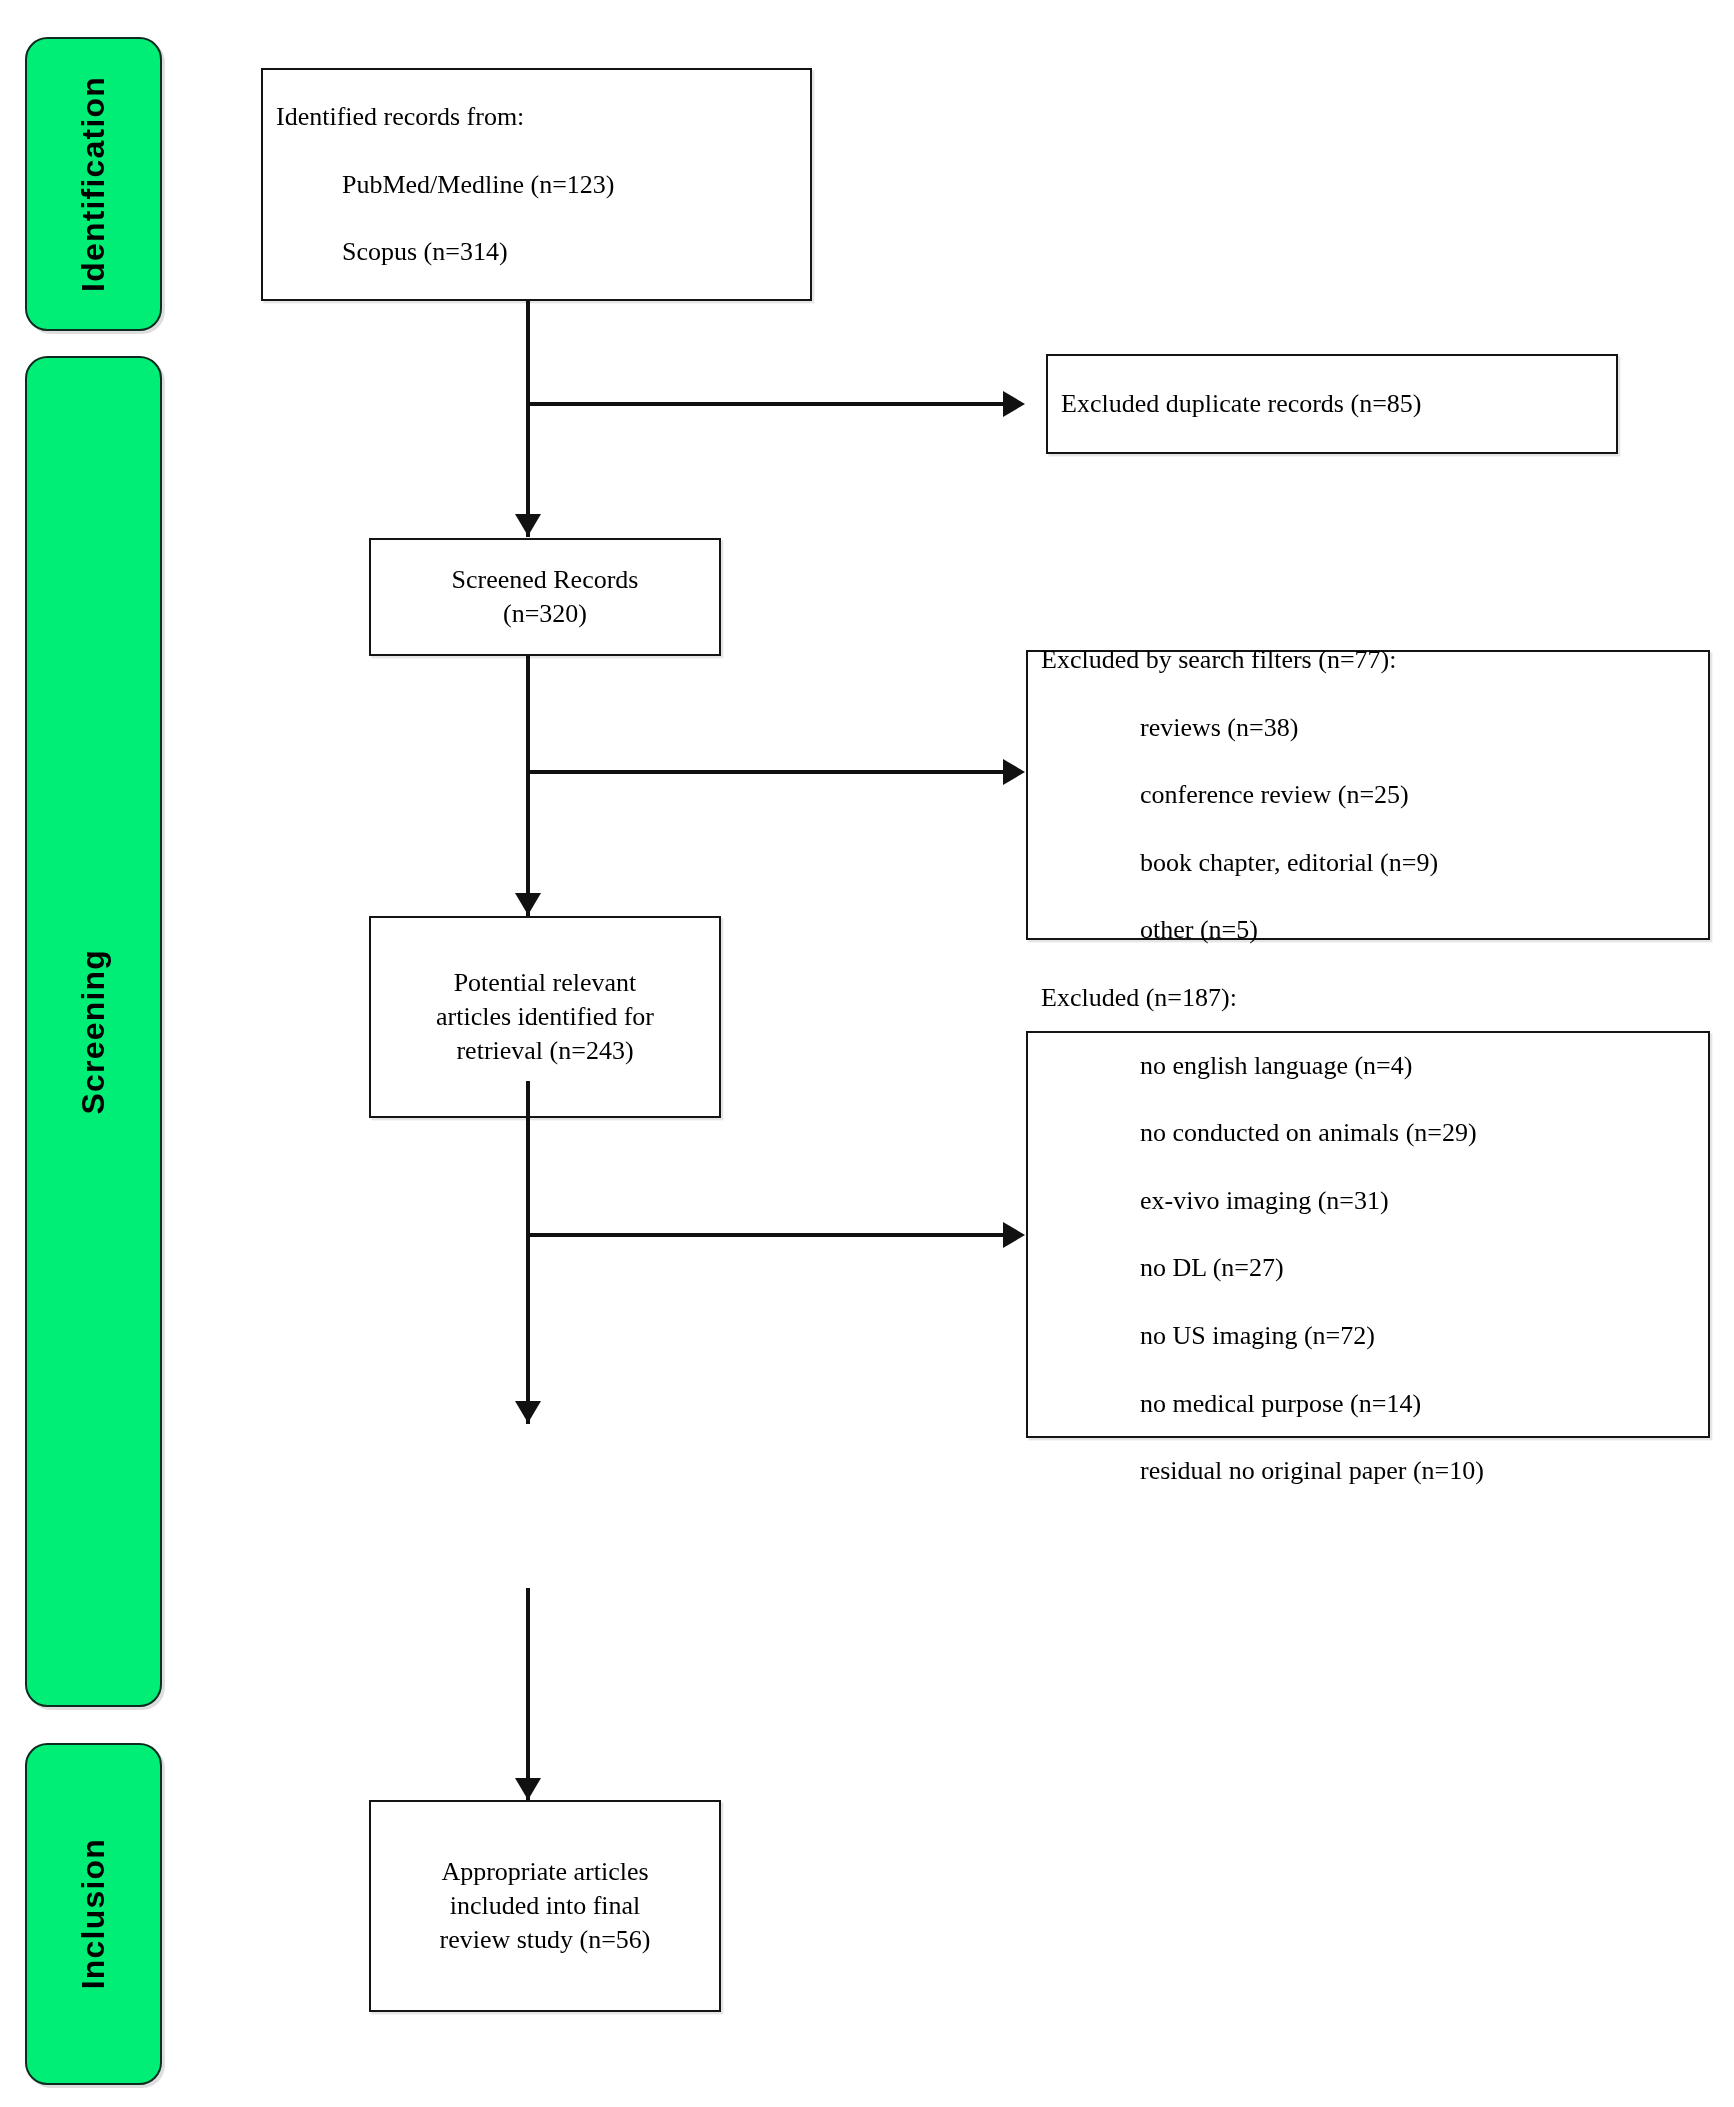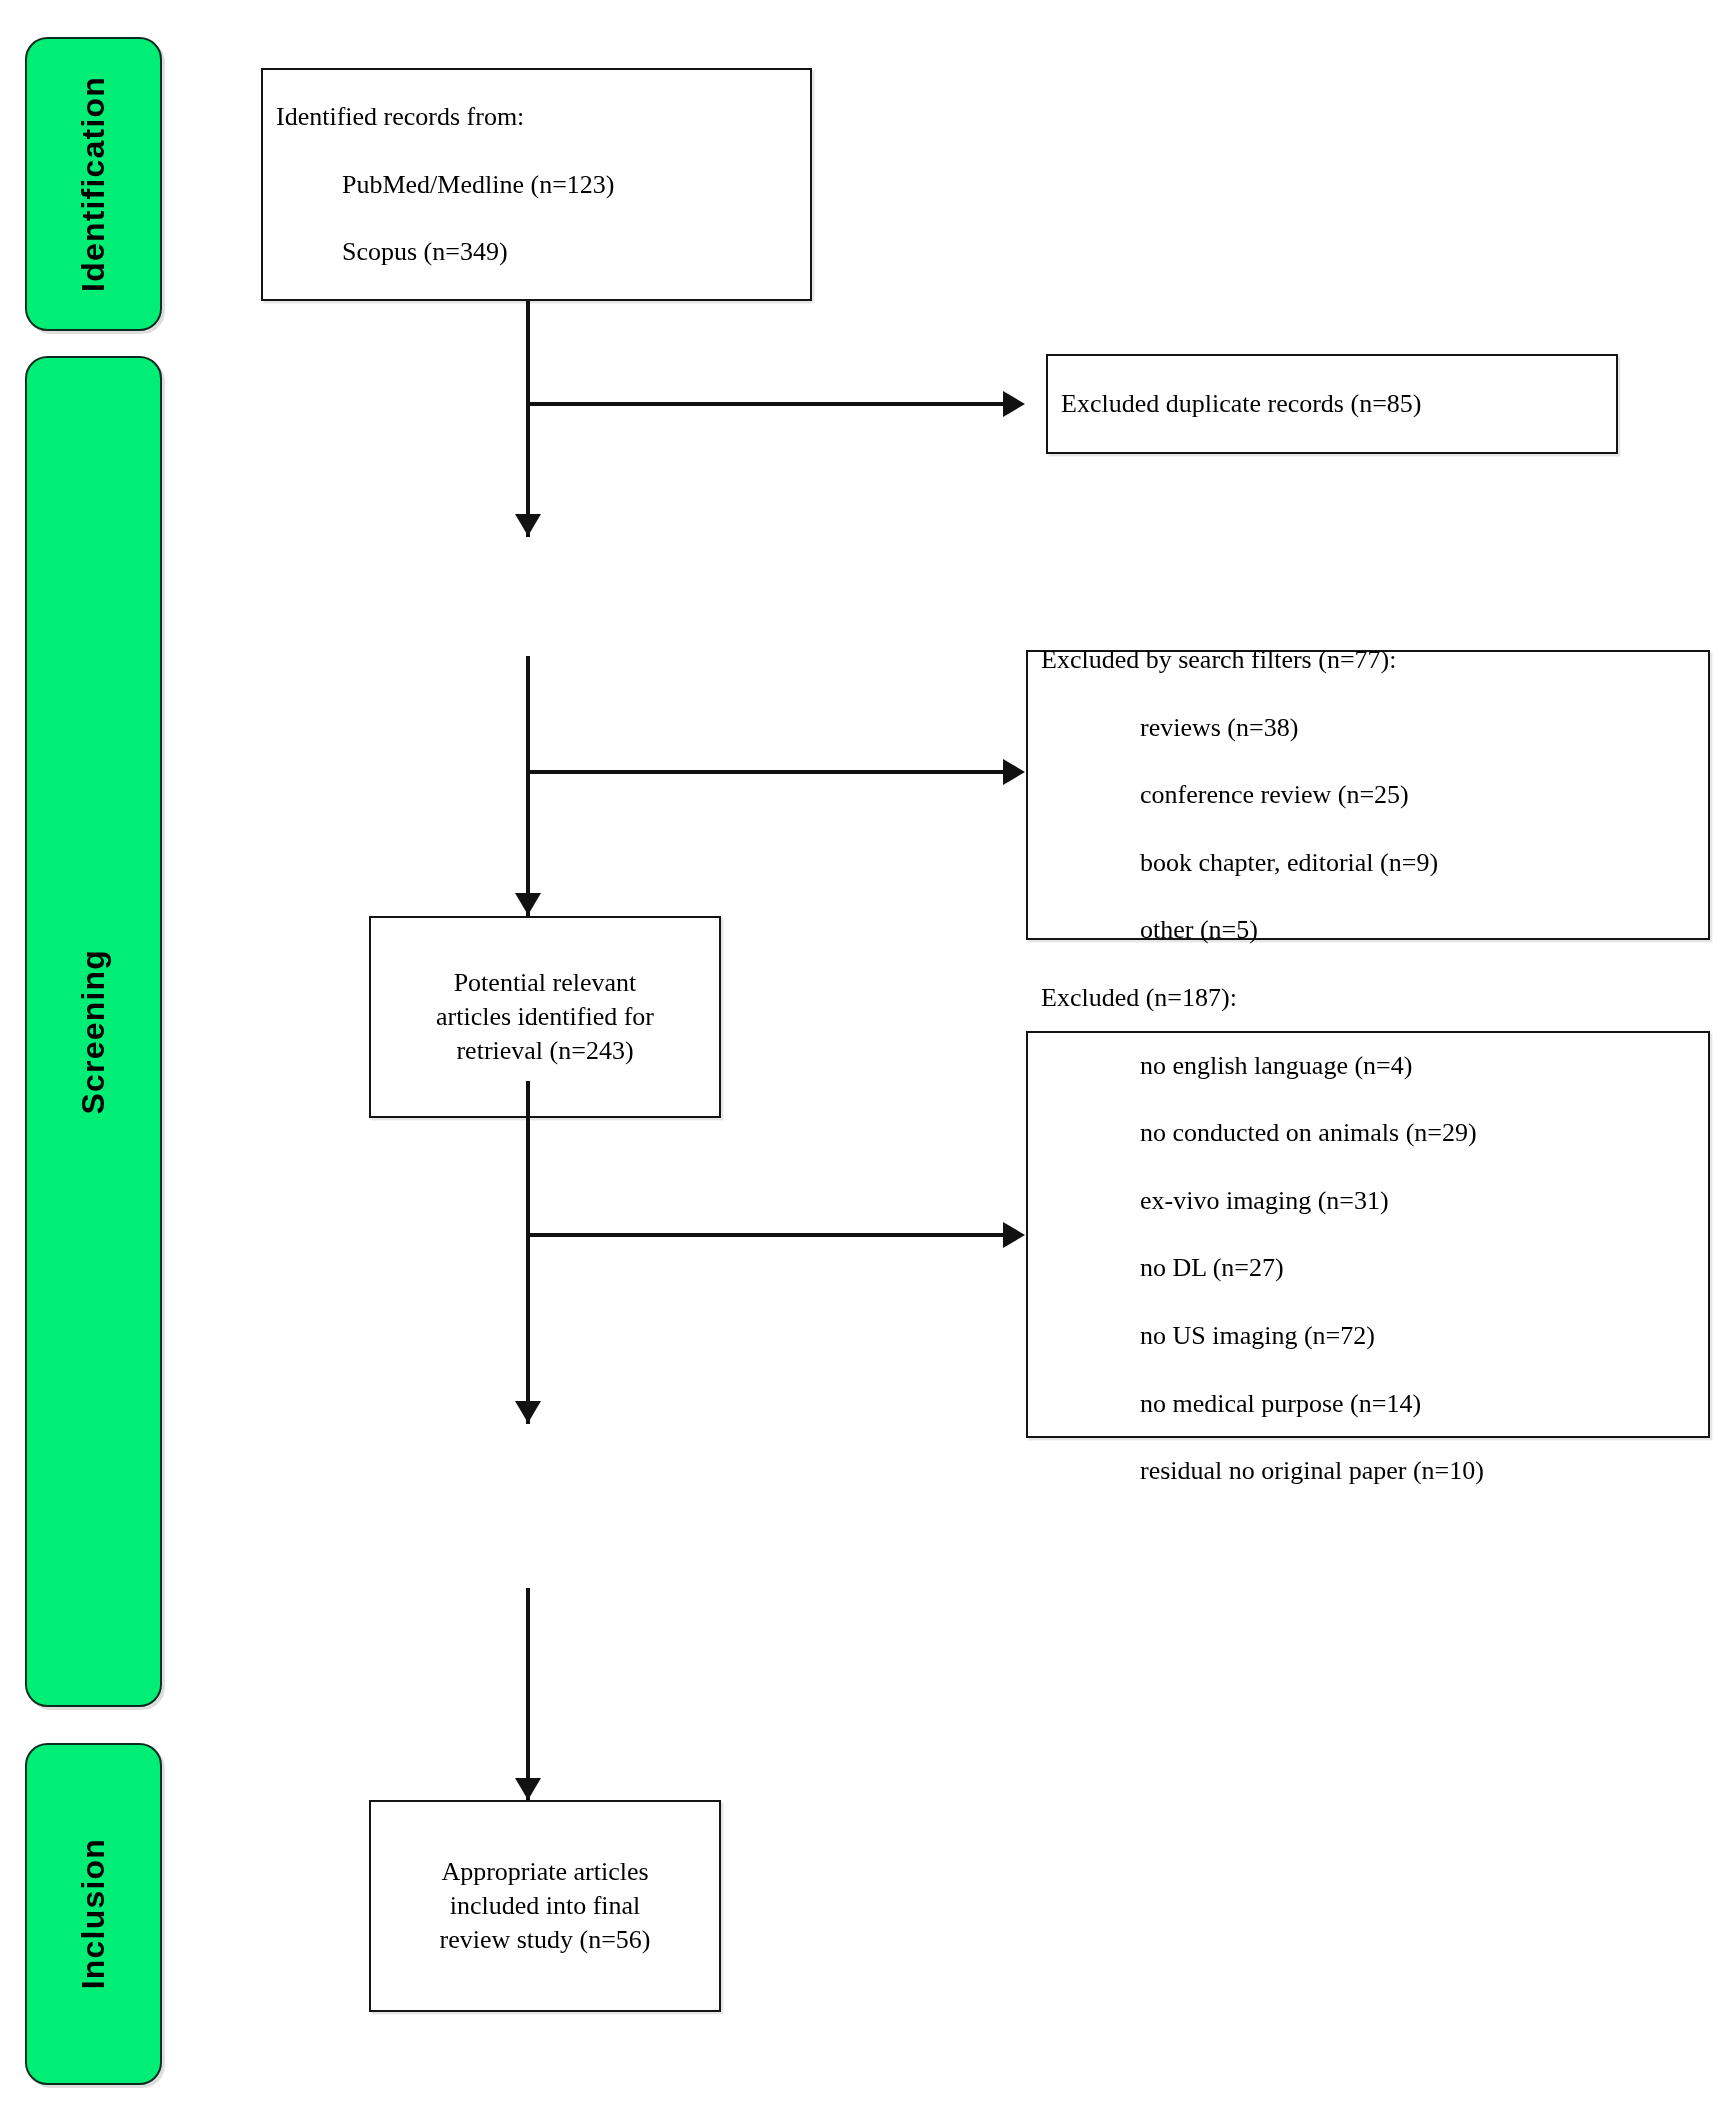--- a/index.html
+++ b/index.html
@@ -148,33 +148,37 @@
   </div>
 
   <div class="stage-bar" id="stage-inclusion">
     <span class="stage-label">Inclusion</span>
   </div>
 
   <div class="flow-box align-left" id="box-identified">
     <div class="box-text">
       <span class="box-line">Identified records from:</span>
       <span class="box-line indent-1">PubMed/Medline (n=123)</span>
-      <span class="box-line indent-1">Scopus (n=349)</span>
+      <span class="box-line indent-1">Scopus (n=314)</span>
     </div>
   </div>
 
   <div class="vline" id="c1-v"></div>
   <div class="hline" id="c1-h"></div>
   <div class="arrow-right" id="c1-harr"></div>
   <div class="arrow-down" id="c1-arr"></div>
 
   <div class="flow-box align-left" id="box-duplicates">
     <div class="box-text">Excluded duplicate records (n=85)</div>
   </div>
 
+  <div class="flow-box align-center" id="box-screened">
+    <div class="box-text">Screened Records
+(n=320)</div>
+  </div>
 
   <div class="vline" id="c2-v"></div>
   <div class="hline" id="c2-h"></div>
   <div class="arrow-right" id="c2-harr"></div>
   <div class="arrow-down" id="c2-arr"></div>
 
   <div class="flow-box align-left" id="box-search-filters">
     <div class="box-text">
       <span class="box-line">Excluded by search filters (n=77):</span>
       <span class="box-line indent-2">reviews (n=38)</span>

